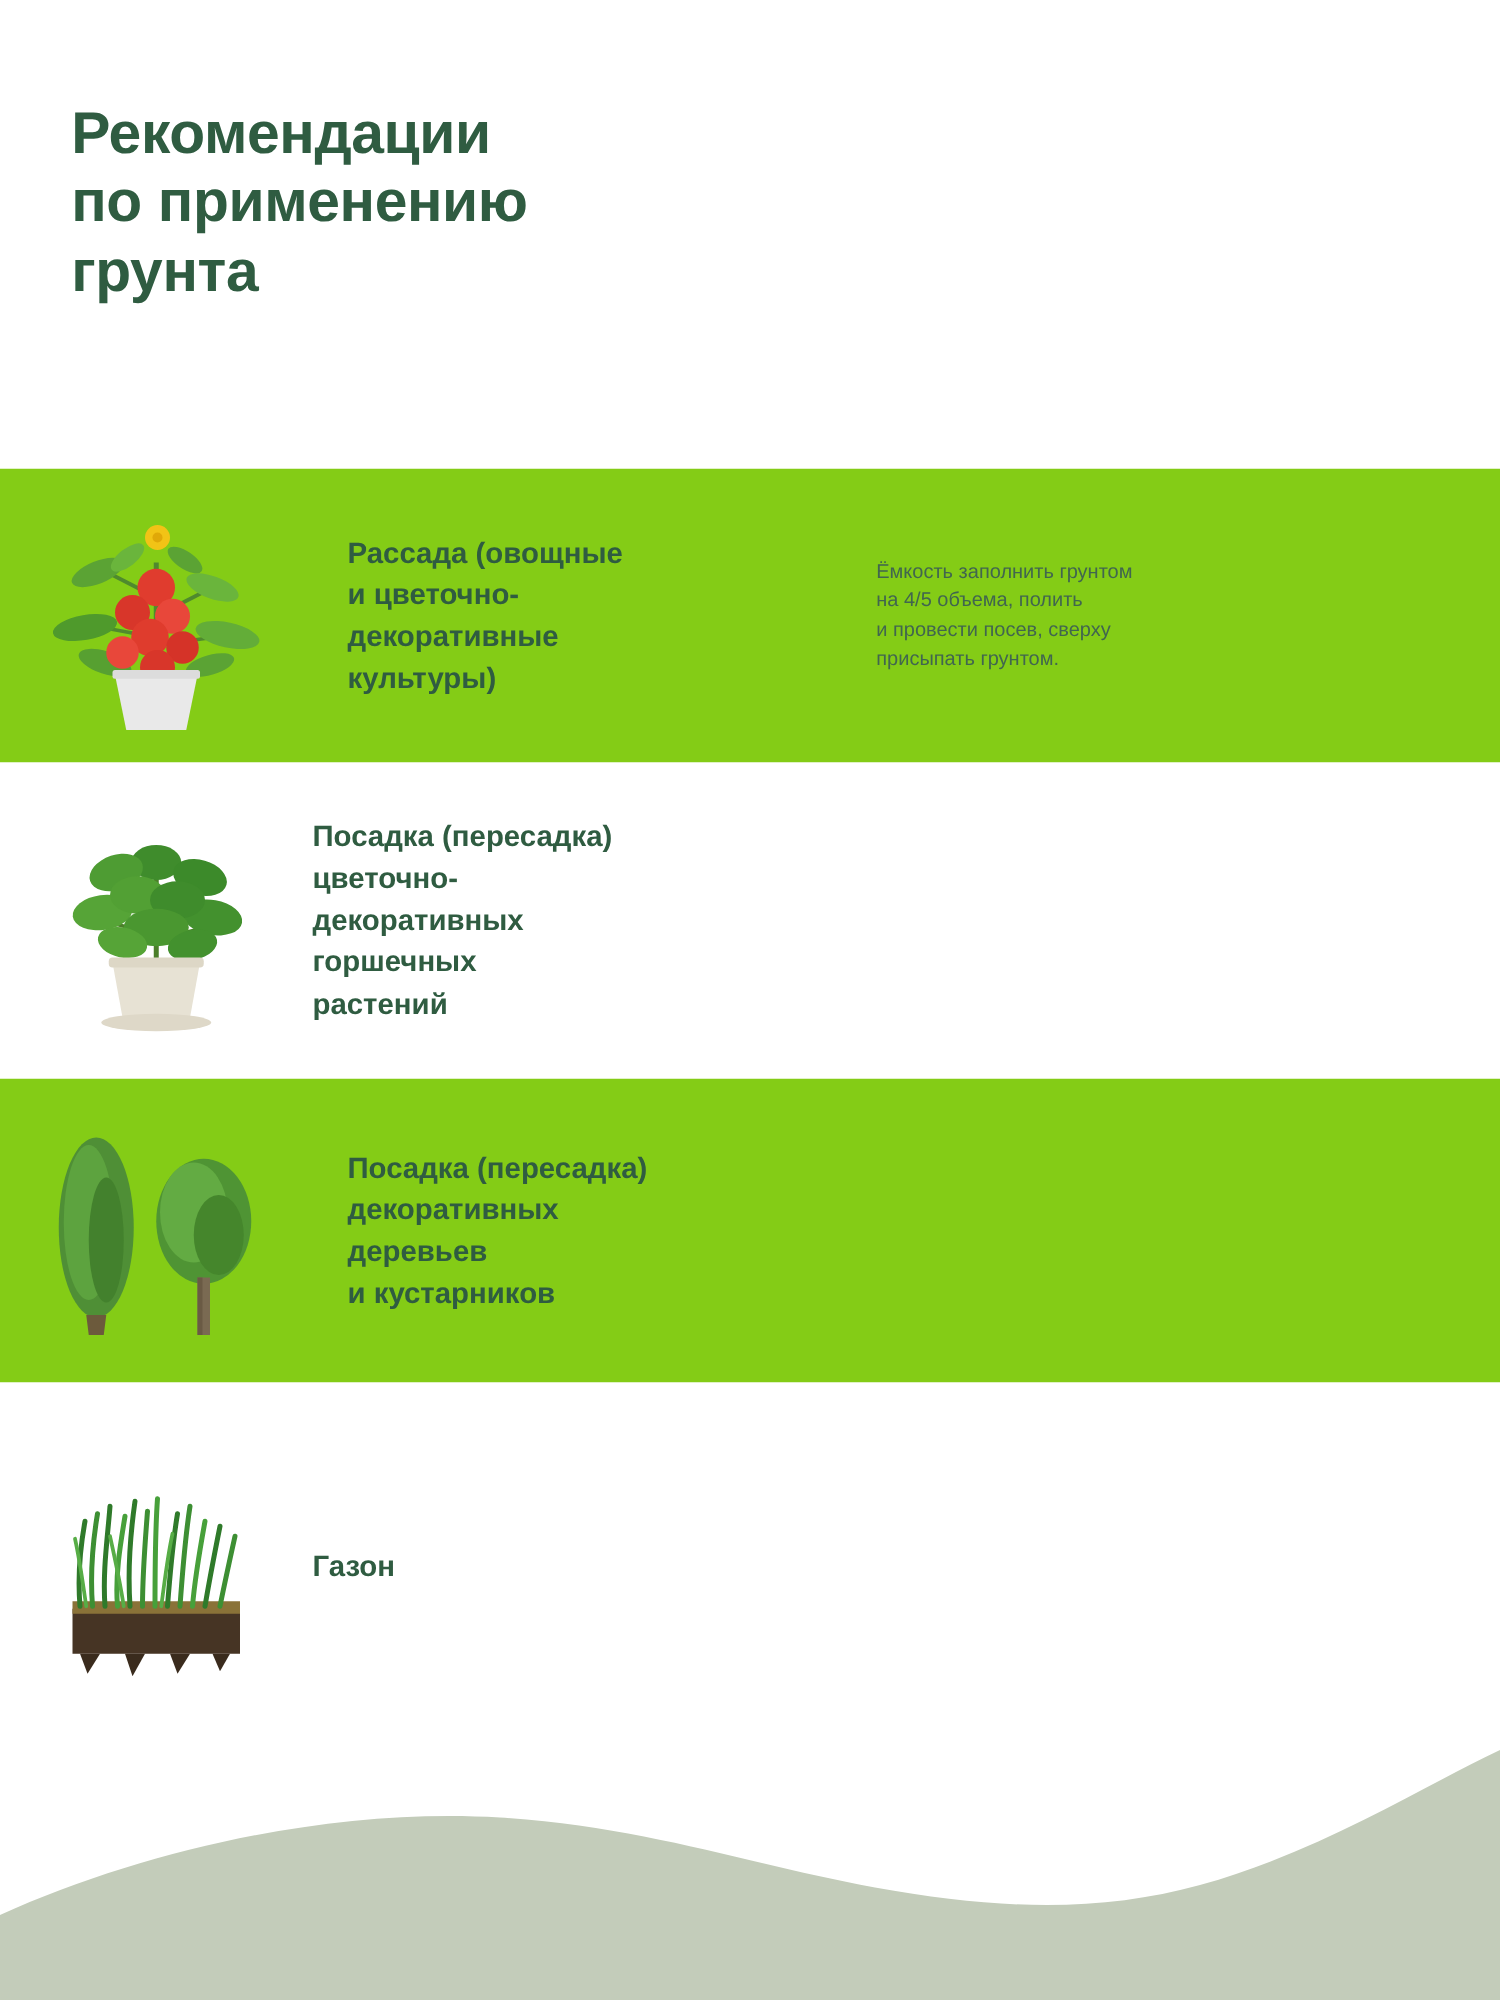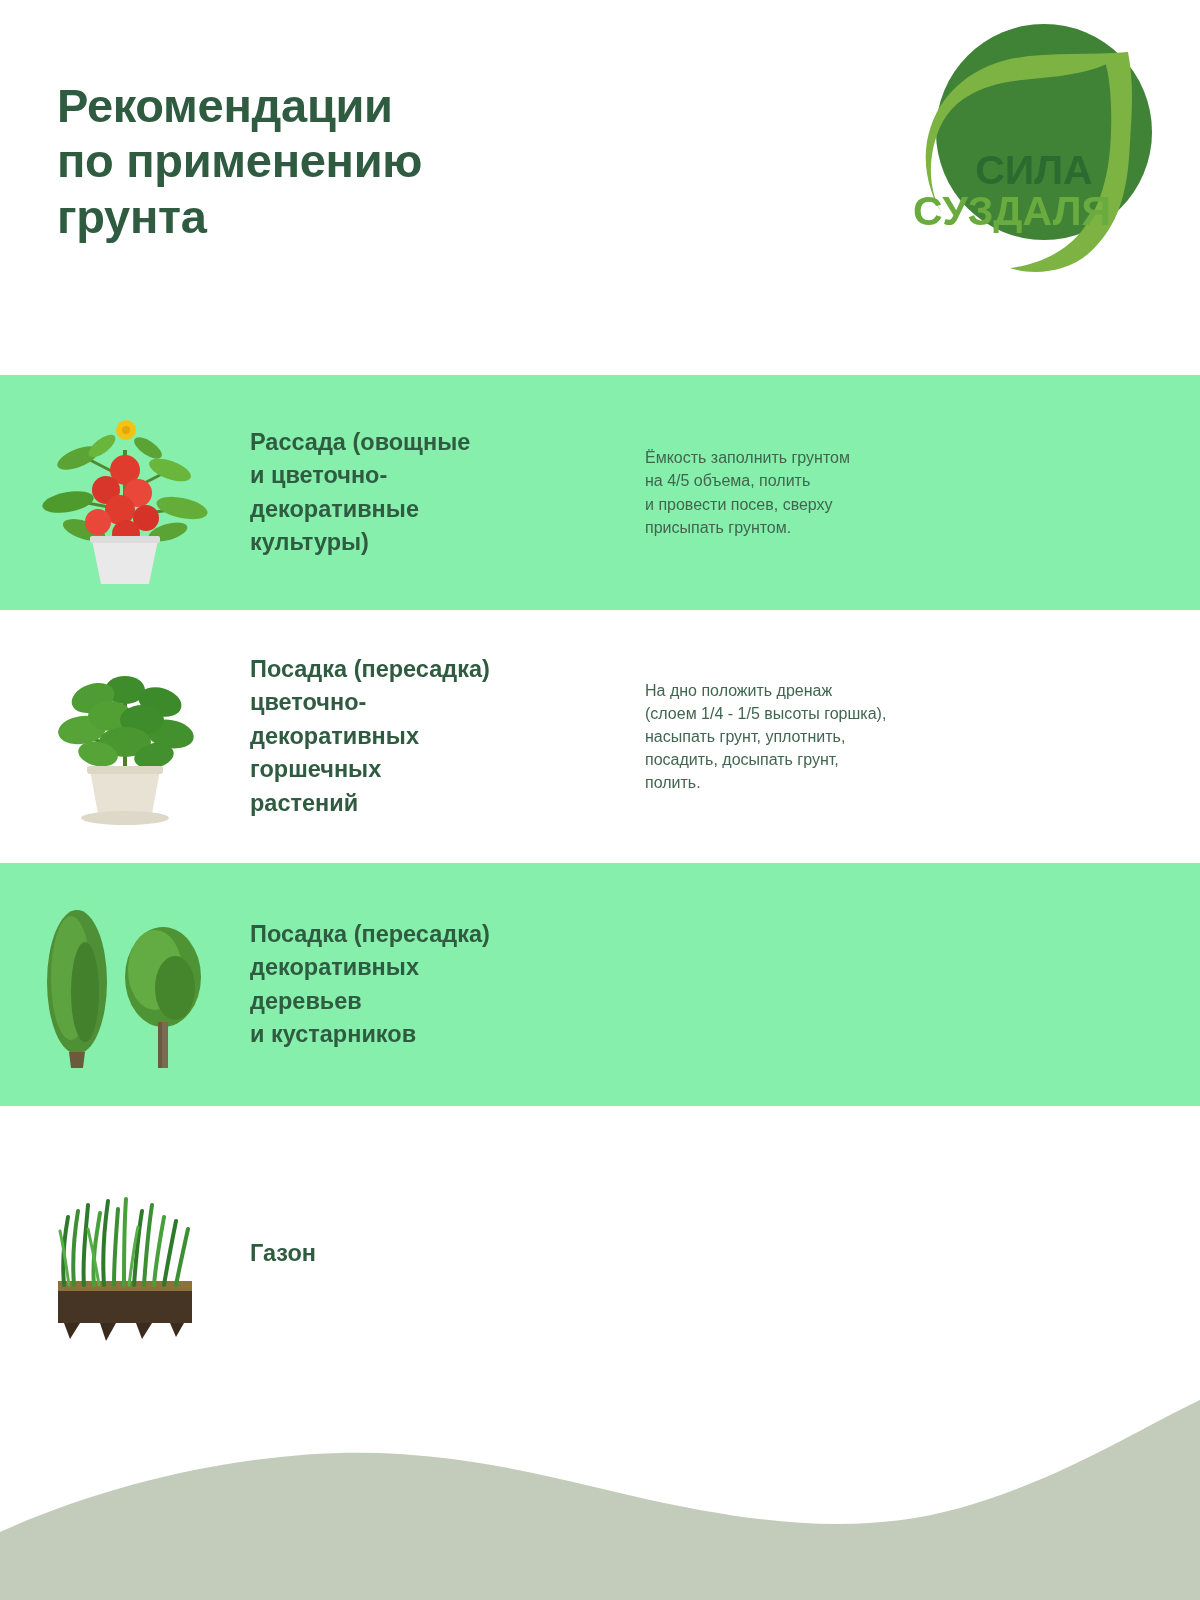--- a/index.html
+++ b/index.html
@@ -60,21 +60,21 @@
     left: 0;
     width: 1200px;
   }
   .row {
     position: relative;
     display: flex;
     align-items: center;
     width: 1200px;
     box-sizing: border-box;
   }
-  .row.shaded { background: #86efac; }
+  .row.shaded { background: #84cc16; gap: 28px; }
   .row.plain  { background: #ffffff; }
 
   .row-0 { height: 235px; }
   .row-1 { height: 253px; }
   .row-2 { height: 243px; }
   .row-3 { height: 295px; }
 
   .cell-image {
     width: 250px;
     min-width: 250px;
@@ -126,39 +126,20 @@
 <body>
 
 <div class="page">
 
   <div class="header">
 
     <div class="page-title">Рекомендации
 по применению
 грунта</div>
 
-    <div class="logo">
-      <svg viewBox="0 0 290 272" xmlns="http://www.w3.org/2000/svg">
-
-        <circle cx="162" cy="118" r="108" fill="#3f8136"></circle>
-
-        <path d="M162 10 a108 108 0 0 0 0 216 a108 108 0 0 0 0 -216 z" fill="#4a8f3c" opacity="0.18"></path>
-
-        <path d="M246 38 C 252 70 250 95 248 128 C 246 175 238 212 206 240
-                 C 185 258 152 262 128 254 C 160 250 186 236 202 214
-                 C 222 186 228 152 229 118 C 230 88 228 62 222 44 Z" fill="#7cb342"></path>
-
-        <path d="M246 38 C 216 60 180 62 140 66 C 98 70 68 86 56 118
-                 C 44 150 48 182 62 202 C 50 186 42 160 44 136
-                 C 48 92 78 58 124 46 C 160 37 206 42 246 38 Z" fill="#7cb342"></path>
-
-        <text x="152" y="170" text-anchor="middle" font-family="Liberation Sans, sans-serif" font-size="41" font-weight="bold" fill="#2b6b2f">СИЛА</text>
-        <text x="130" y="211" text-anchor="middle" font-family="Liberation Sans, sans-serif" font-size="41" font-weight="bold" fill="#6aab3f">СУЗДАЛЯ</text>
-      </svg>
-    </div>
   </div>
 
   <div class="rows">
 
     <div class="row row-0 shaded">
       <div class="cell-image">
         <svg class="art" viewBox="0 0 190 190">
 
           <path d="M95 52 L95 140" stroke="#4f8a2e" stroke-width="4" fill="none"></path>
           <path d="M95 80 L60 62" stroke="#4f8a2e" stroke-width="3" fill="none"></path>
@@ -224,25 +205,20 @@
           <path d="M60 128 L130 128 L122 172 L68 172 Z" fill="#e7e2d4"></path>
           <rect x="57" y="124" width="76" height="8" rx="3" fill="#ddd7c6"></rect>
           <ellipse cx="95" cy="176" rx="44" ry="7" fill="#ded8c8"></ellipse>
         </svg>
       </div>
       <div class="cell-title">Посадка (пересадка)
 цветочно-
 декоративных
 горшечных
 растений</div>
-      <div class="cell-desc">На дно положить дренаж
-(слоем 1/4 - 1/5 высоты горшка),
-насыпать грунт, уплотнить,
-посадить, досыпать грунт,
-полить.</div>
     </div>
 
     <div class="row row-2 shaded">
       <div class="cell-image">
         <svg class="art-trees" viewBox="0 0 200 185">
 
           <ellipse cx="52" cy="90" rx="30" ry="72" fill="#4f8f36"></ellipse>
           <ellipse cx="46" cy="86" rx="20" ry="62" fill="#5da33f"></ellipse>
           <ellipse cx="60" cy="100" rx="14" ry="50" fill="#43812d"></ellipse>
           <path d="M44 160 L60 160 L58 176 L46 176 Z" fill="#6c5a3c"></path>

